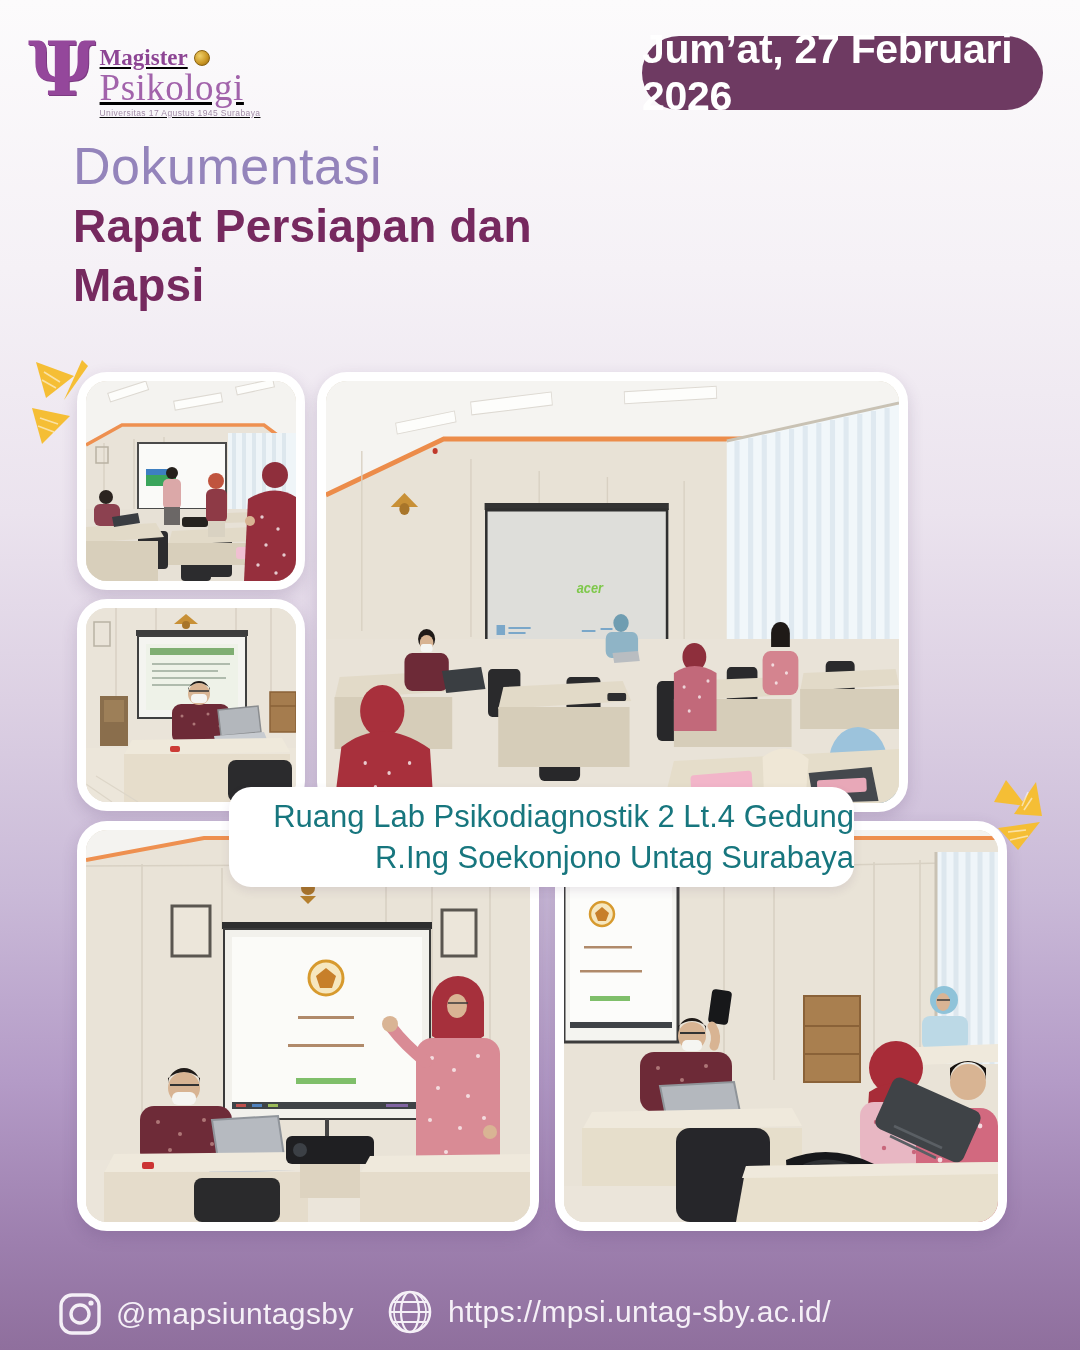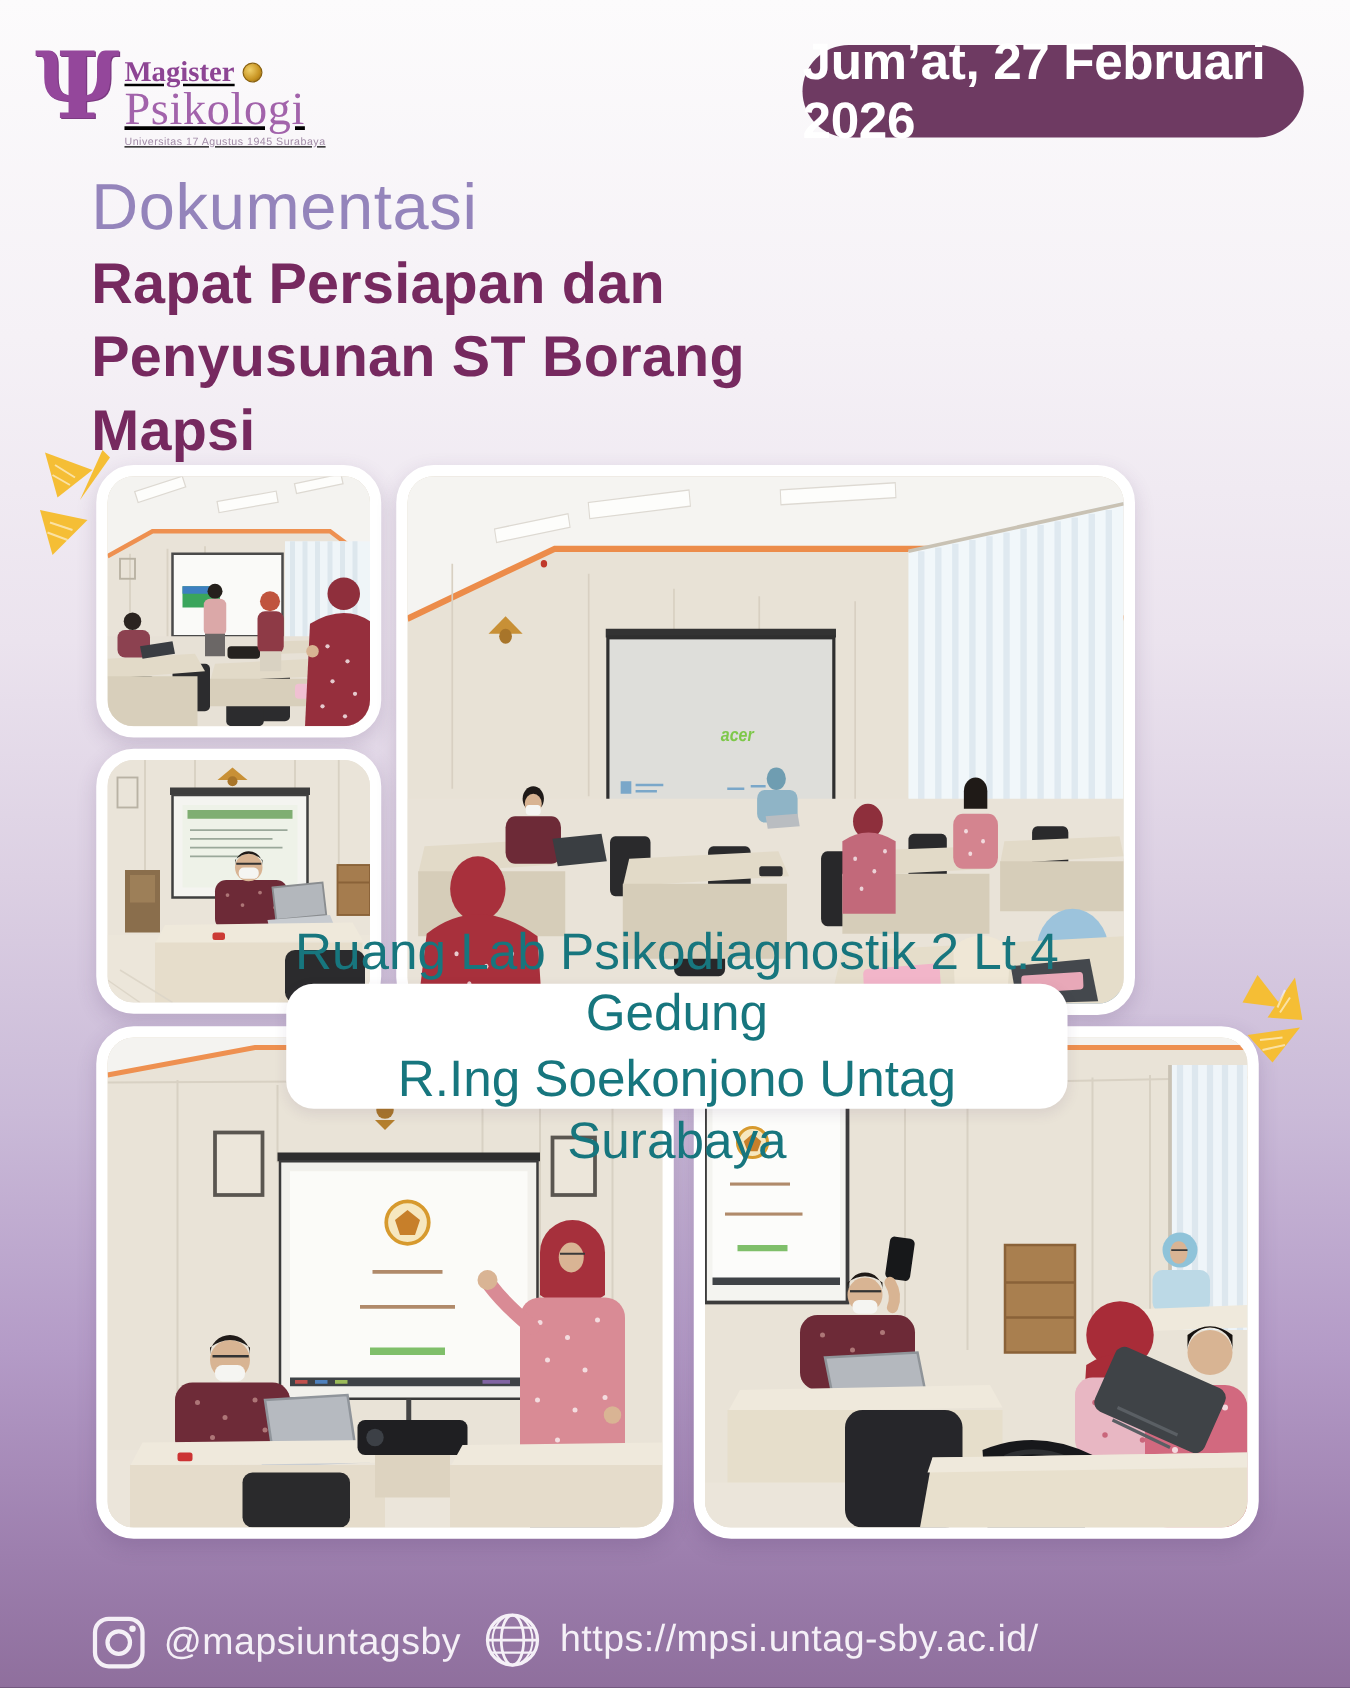--- a/index.html
+++ b/index.html
@@ -34,28 +34,28 @@
   .photo svg{display:block;width:100%;height:100%;}
   .photo1{left:77px;top:372px;width:228px;height:218px;}
   .photo2{left:77px;top:599px;width:228px;height:212px;}
   .photo3{left:317px;top:372px;width:591px;height:440px;}
   .photo4{left:77px;top:821px;width:462px;height:410px;}
   .photo5{left:555px;top:821px;width:452px;height:410px;}
   .location-banner{
     position:absolute;left:229px;top:787px;width:625px;height:100px;z-index:6;
     background:#ffffff;border-radius:22px;box-shadow:0 4px 10px rgba(80,50,100,0.10);
     display:flex;flex-direction:column;align-items:flex-end;justify-content:center;gap:3px;
-    color:#17767e;font-size:41px;line-height:1.2;text-align:center;
+    color:#17767e;font-size:31px;line-height:1.2;text-align:center;
   }
   .sparkle{position:absolute;z-index:7;}
   .sparkle-left{left:30px;top:360px;width:58px;height:88px;}
   .sparkle-right{left:992px;top:780px;width:50px;height:84px;}
   
   .footer-item{position:absolute;display:flex;align-items:center;gap:14px;color:#f5f0f7;font-size:30px;letter-spacing:0.4px;}
-  .footer-instagram{left:73px;top:1292px;}
+  .footer-instagram{left:58px;top:1292px;}
   .footer-website{left:386px;top:1288px;text-align:right;}
   .footer-item svg{display:block;}
 </style>
 </head>
 <body>
 
 <div class="poster">
 
   <div class="logo">
     <div class="psi">Ψ</div>
@@ -67,21 +67,20 @@
       <div class="logo-psikologi">Psikologi</div>
       <div class="logo-tagline">Universitas 17 Agustus 1945 Surabaya</div>
     </div>
   </div>
 
   <div class="date-badge">Jum’at, 27 Februari 2026</div>
 
   <div class="title">Dokumentasi</div>
   <div class="subtitle">
     <span>Rapat Persiapan dan</span>
-    <span>Penyusunan ST Borang</span>
     <span>Mapsi</span>
   </div>
 
   <svg class="sparkle sparkle-left" viewBox="0 0 58 88">
     <polygon points="6,2 44,16 16,38" fill="#f5be35"></polygon>
     <polygon points="52,0 58,6 34,40" fill="#f5be35"></polygon>
     <polygon points="2,48 40,56 12,84" fill="#f5be35"></polygon>
     <path d="M14,12 L30,22 M12,20 L26,28 M10,58 L28,64 M8,66 L24,72" stroke="#ffffff" stroke-width="1.6" opacity="0.55"></path>
   </svg>
   <svg class="sparkle sparkle-right" viewBox="0 0 50 84">

